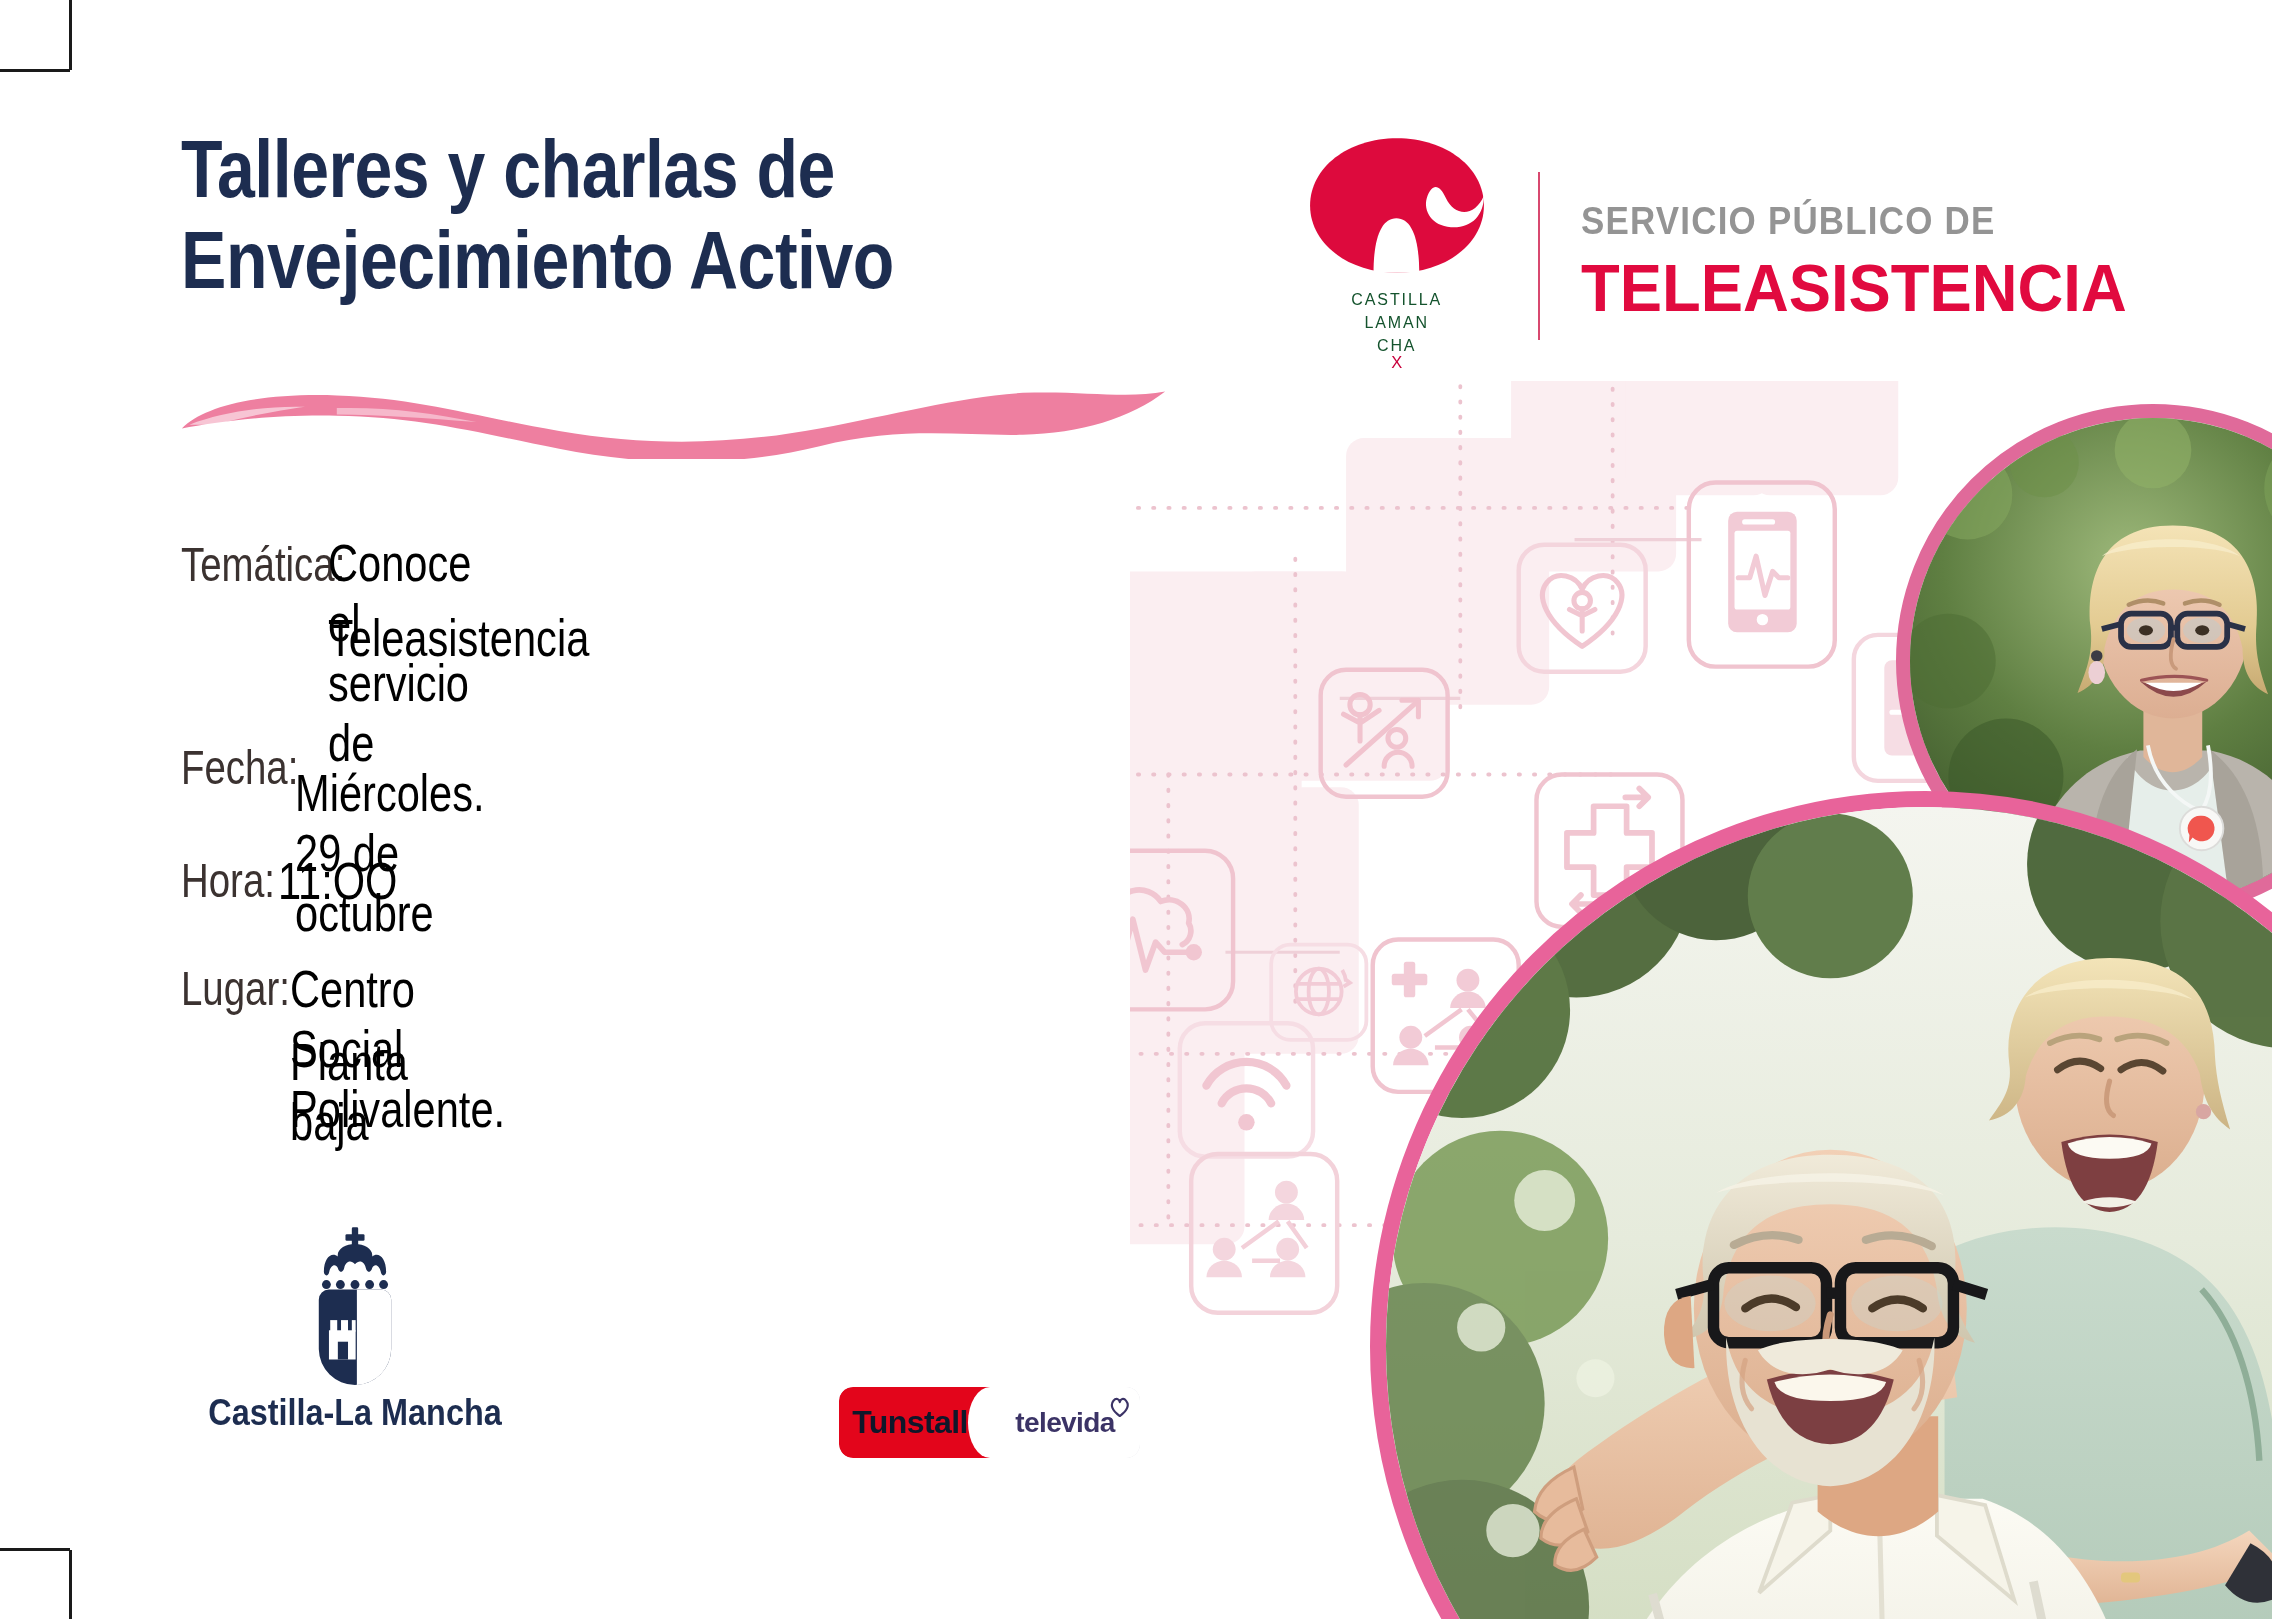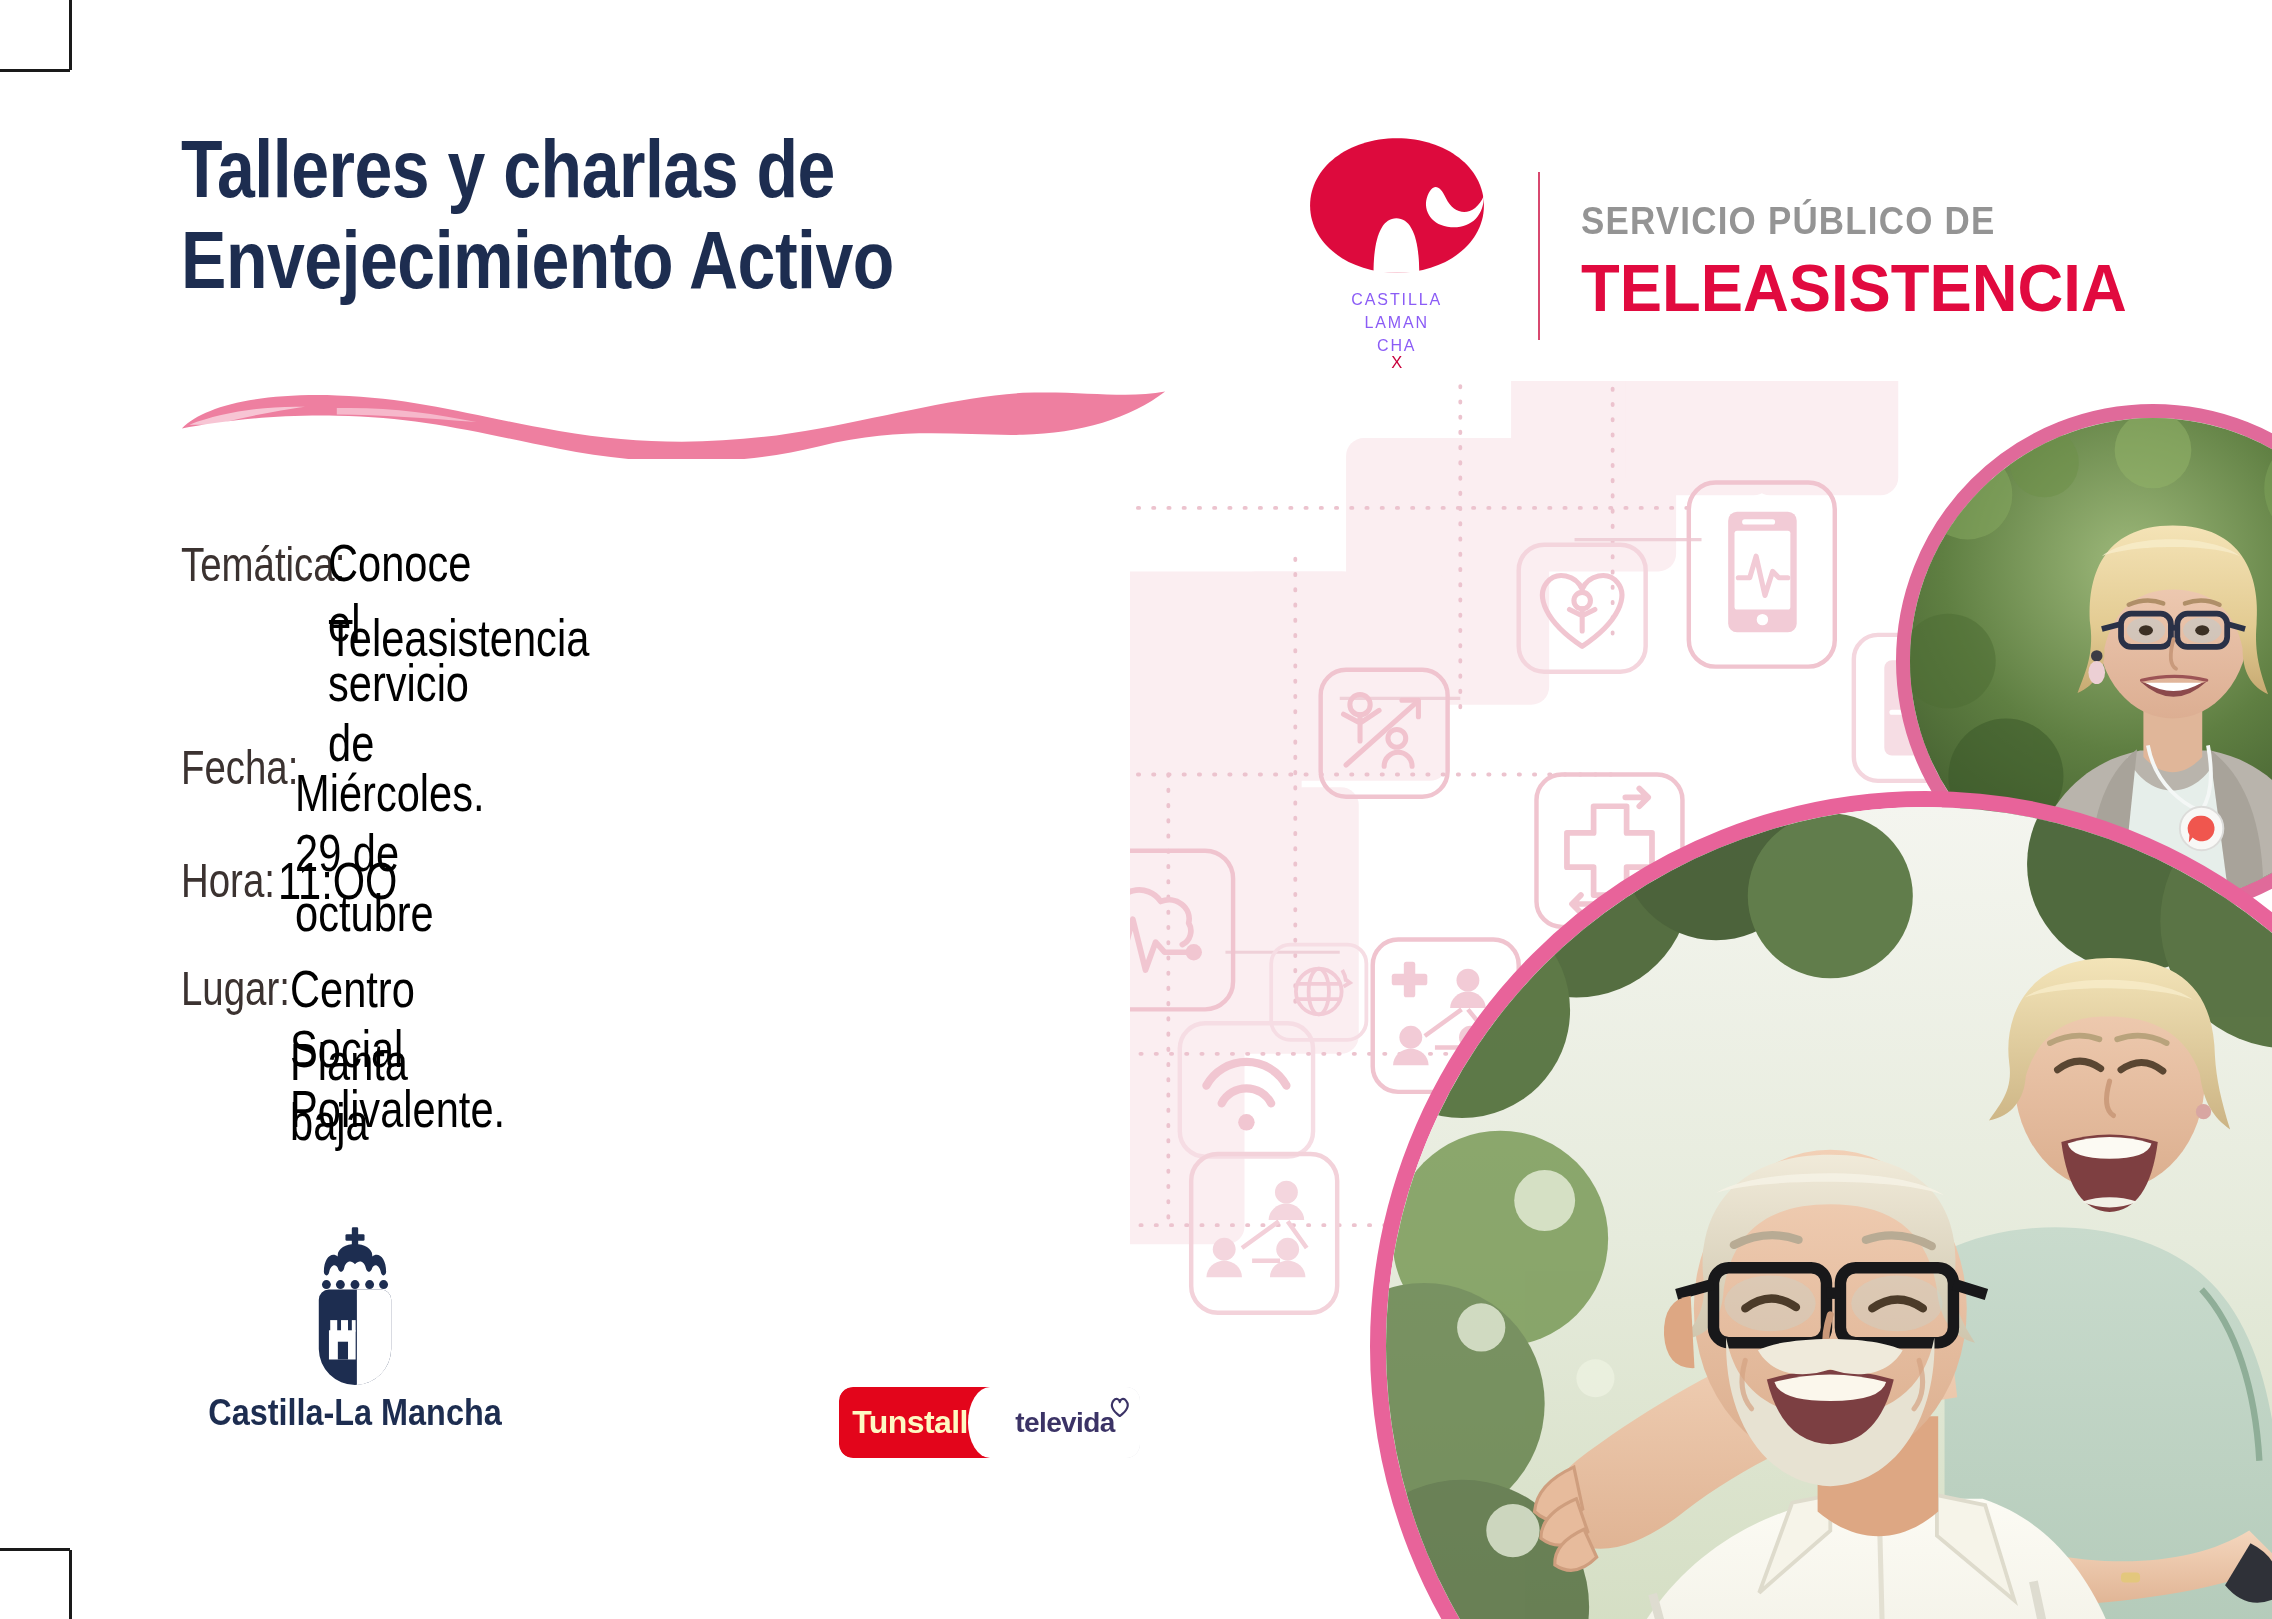--- a/index.html
+++ b/index.html
@@ -33,21 +33,21 @@
   #title .ln{display:block;white-space:nowrap;}
 
   
   #brush{position:absolute;left:178px;top:389px;width:991px;height:70px;}
 
   
   #svclogo{position:absolute;left:1295px;top:137px;width:889px;height:222px;}
   #svclogo .mark{position:absolute;left:9.5px;top:0px;width:184px;height:146px;}
   #svclogo .clm-text{
     position:absolute;left:12.7px;top:151px;width:178px;
-    text-align:center;color:#8b5cf6;
+    text-align:center;color:#14532d;
     font-family:"Liberation Sans", sans-serif;
     font-size:16px;letter-spacing:1.9px;line-height:1.45;
   }
   #svclogo .clm-x{
     position:absolute;left:12.7px;top:216px;width:178px;text-align:center;
     color:#c8003c;font-size:16.5px;font-family:"Liberation Sans", sans-serif;
   }
   #svclogo .divider{position:absolute;left:243px;top:35px;width:1.9px;height:168px;background:#d8486f;}
   #svclogo .sp{
     position:absolute;left:286px;top:63px;
@@ -116,21 +116,21 @@
   #tunstall .left{
     position:relative;width:151px;background:#e3051b;
     display:flex;align-items:center;justify-content:center;
     border-radius:14px 0 0 14px;
   }
   #tunstall .left::after{
     content:"";position:absolute;right:-21.6px;top:0;width:44px;height:100%;
     background:#fff;border-radius:50% 0 0 50%/50% 0 0 50%;
   }
   #tunstall .left span{
-    position:relative;z-index:2;color:#fef9c3;font-weight:bold;font-size:32px;
+    position:relative;z-index:2;color:#0f172a;font-weight:bold;font-size:32px;
     letter-spacing:-0.6px;margin-right:9px;
   }
   #tunstall .right{
     flex:1;display:flex;align-items:center;justify-content:center;position:relative;
     background:#fff;border-radius:0 14px 14px 0;
   }
   #tunstall .right span{
     color:#3b3366;font-weight:bold;font-size:28px;letter-spacing:-0.6px;
   }
   #tunstall .heart{position:absolute;right:9px;top:10.2px;width:21.6px;height:20.3px;}

